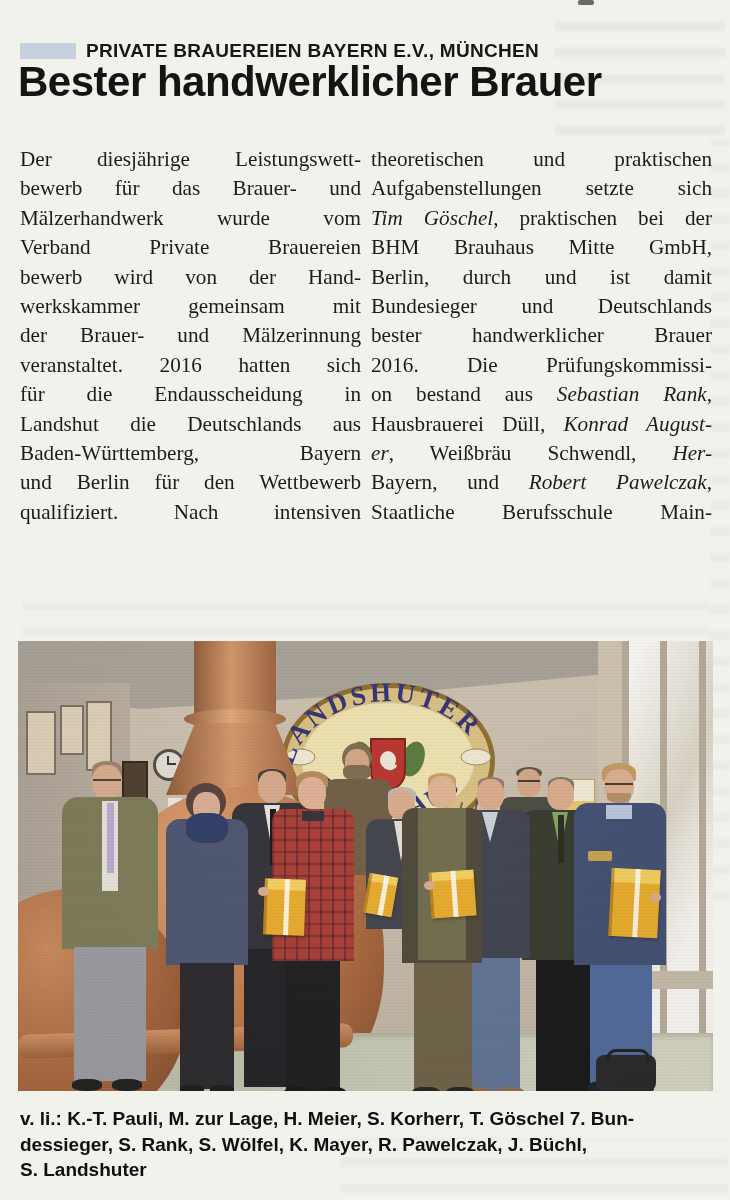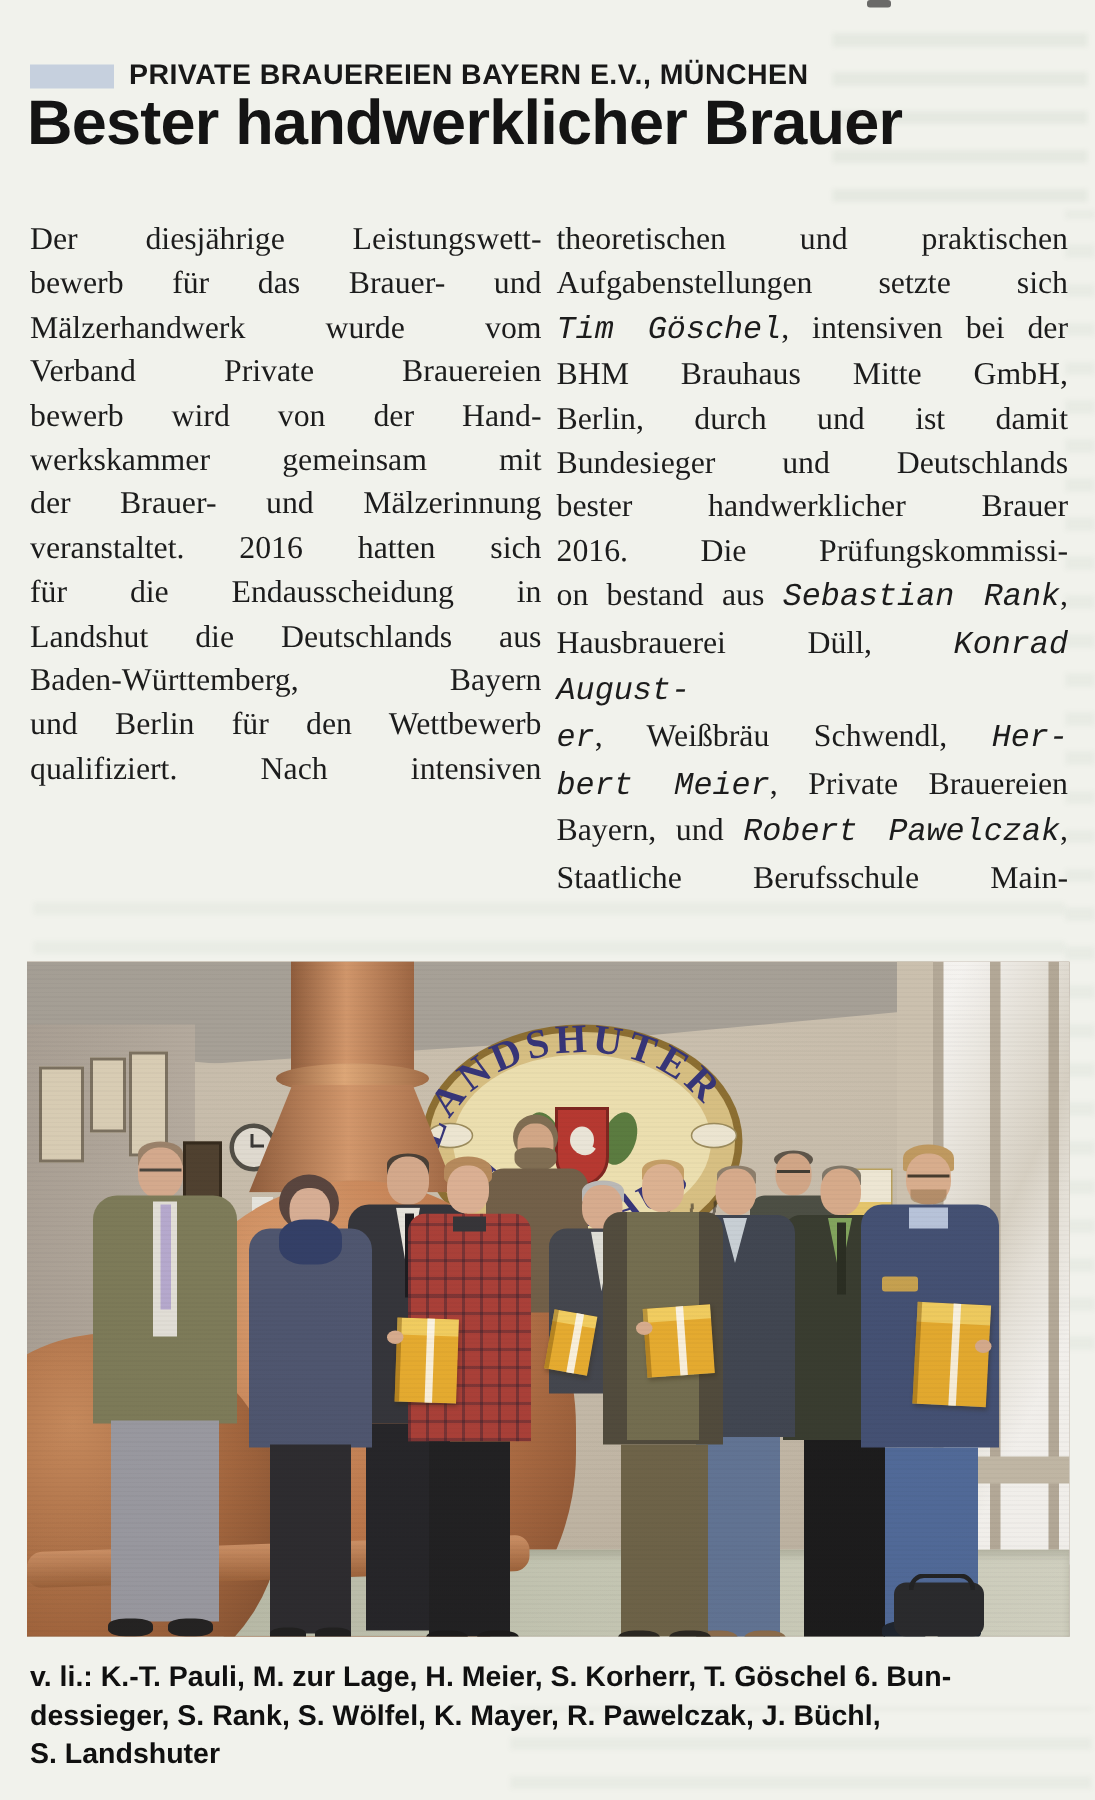--- a/index.html
+++ b/index.html
@@ -16,21 +16,21 @@
   .kicker-label{font-size:19px;font-weight:bold;letter-spacing:.3px;color:#181818;}
   .headline{position:absolute;left:18px;top:58px;font-size:42px;font-weight:bold;letter-spacing:-.5px;color:#141414;}
 
   
   .col{position:absolute;width:341px;}
   .col-left{left:20px;top:145px;}
   .col-right{left:371px;top:145px;}
   .col .line{font-family:"Liberation Serif",serif;font-size:21.2px;line-height:29.4px;color:#1c1c1c;
              text-align:justify;text-align-last:justify;}
   .col .line.last{text-align-last:auto;}
-  .it{font-style:italic;font-family:Liberation Mono, monospace;}
+  .it{font-style:italic;}
 
   
   .caption{position:absolute;left:20px;top:1106px;width:670px;}
   .caption .line{font-family:"Liberation Sans",sans-serif;font-weight:bold;font-size:19px;
                  line-height:25.5px;color:#101010;text-align:left;text-align-last:auto;}
 
   
   .photo{position:absolute;left:18px;top:641px;width:695px;height:450px;background:#c6bcac;overflow:hidden;
          box-shadow:inset 0 0 8px rgba(90,80,60,.25);}
   .photo *{position:absolute;}
@@ -111,30 +111,29 @@
       <div class="line"><span>veranstaltet. 2016 hatten sich</span></div>
       <div class="line"><span>für die Endausscheidung in</span></div>
       <div class="line"><span>Landshut die Deutschlands aus</span></div>
       <div class="line"><span>Baden-Württemberg, Bayern</span></div>
       <div class="line"><span>und Berlin für den Wettbewerb</span></div>
       <div class="line"><span>qualifiziert. Nach intensiven</span></div>
     </div>
   <div class="col col-right">
       <div class="line"><span>theoretischen und praktischen</span></div>
       <div class="line"><span>Aufgabenstellungen setzte sich</span></div>
-      <div class="line"><span class="it">Tim Göschel</span><span>, intensiven bei der</span></div>
+      <div class="line"><span class="it">Tim Göschel</span><span>, praktischen bei der</span></div>
       <div class="line"><span>BHM Brauhaus Mitte GmbH,</span></div>
       <div class="line"><span>Berlin, durch und ist damit</span></div>
       <div class="line"><span>Bundesieger und Deutschlands</span></div>
       <div class="line"><span>bester handwerklicher Brauer</span></div>
       <div class="line"><span>2016. Die Prüfungskommissi-</span></div>
       <div class="line"><span>on bestand aus </span><span class="it">Sebastian Rank</span><span>,</span></div>
       <div class="line"><span>Hausbrauerei Düll, </span><span class="it">Konrad August-</span></div>
       <div class="line"><span class="it">er</span><span>, Weißbräu Schwendl, </span><span class="it">Her-</span></div>
-      <div class="line"><span class="it">bert Meier</span><span>, Private Brauereien</span></div>
       <div class="line"><span>Bayern, und </span><span class="it">Robert Pawelczak</span><span>,</span></div>
       <div class="line"><span>Staatliche Berufsschule Main-</span></div>
     </div>
 
   <div class="photo">
     <div class="backwall"></div>
     <div class="ceiling"></div>
     <div class="leftwall"></div>
     <div class="frame" style="left:8px;top:70px;width:26px;height:60px;"></div>
     <div class="frame" style="left:42px;top:64px;width:20px;height:46px;"></div>
@@ -297,18 +296,18 @@
     <div class="gold-box" style="left:412px;top:230px;width:42px;height:46px;transform:rotate(-4deg);"></div>
     <div class="hand" style="left:406px;top:240px;"></div>
     <div class="gold-box" style="left:592px;top:228px;width:46px;height:68px;transform:rotate(3deg);"></div>
     <div class="hand" style="left:632px;top:252px;"></div>
 
     <div class="bag"></div>
     <div class="grain"></div>
   </div>
 
   <div class="caption">
-      <div class="line"><span>v. li.: K.-T. Pauli, M. zur Lage, H. Meier, S. Korherr, T. Göschel 6. Bun-</span></div>
+      <div class="line"><span>v. li.: K.-T. Pauli, M. zur Lage, H. Meier, S. Korherr, T. Göschel 7. Bun-</span></div>
       <div class="line"><span>dessieger, S. Rank, S. Wölfel, K. Mayer, R. Pawelczak, J. Büchl,</span></div>
       <div class="line last"><span>S. Landshuter</span></div>
     </div>
 
 </div>
 
 </body></html>

